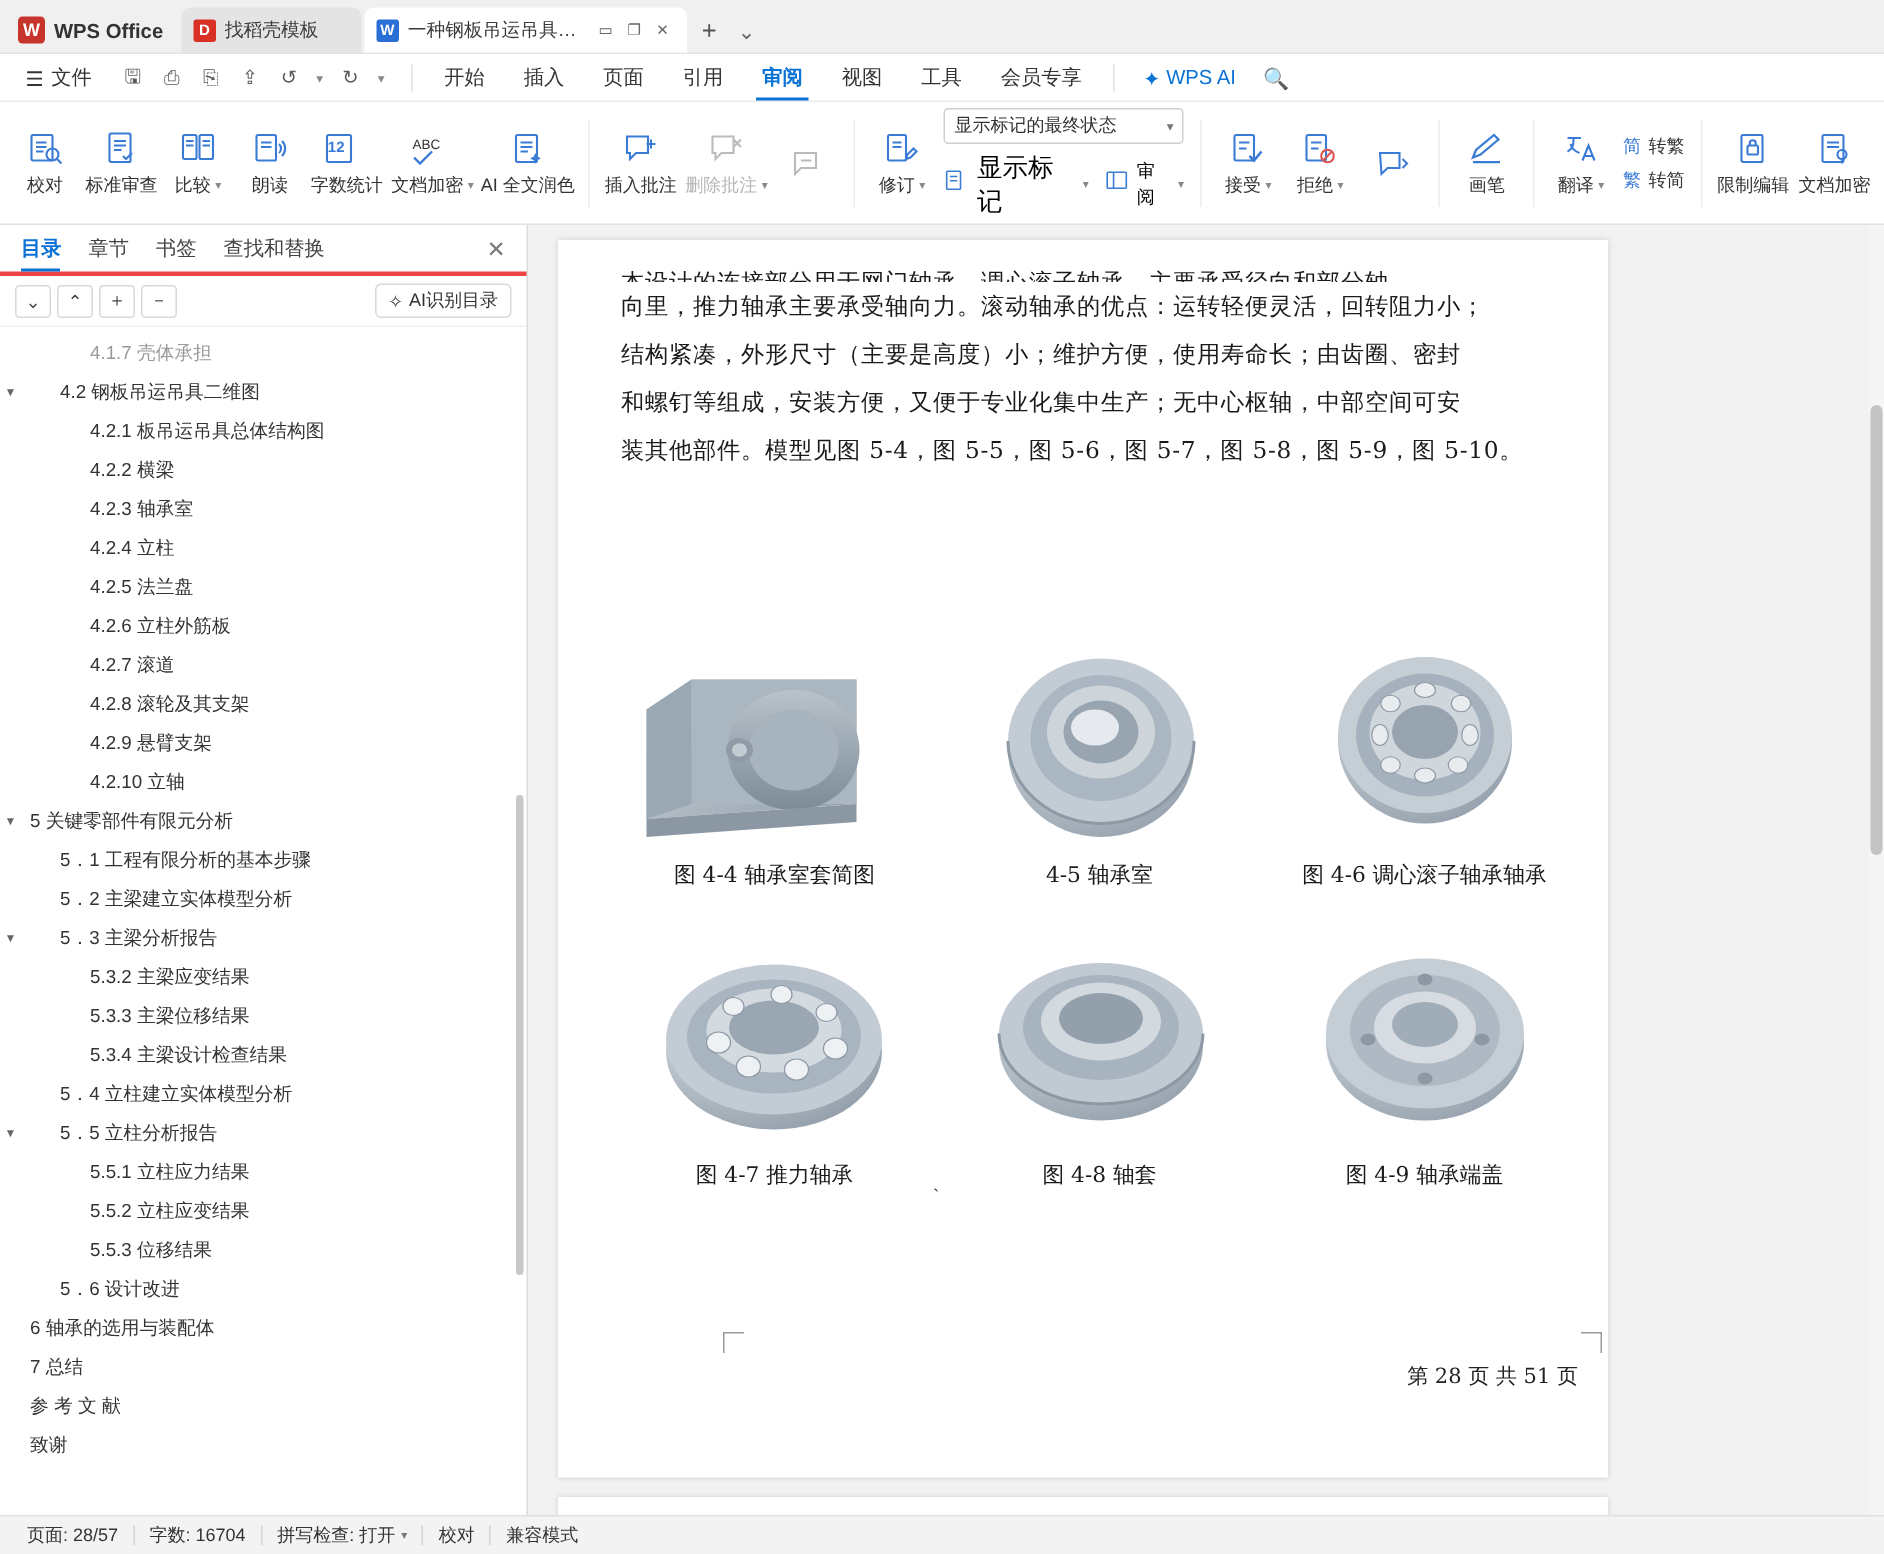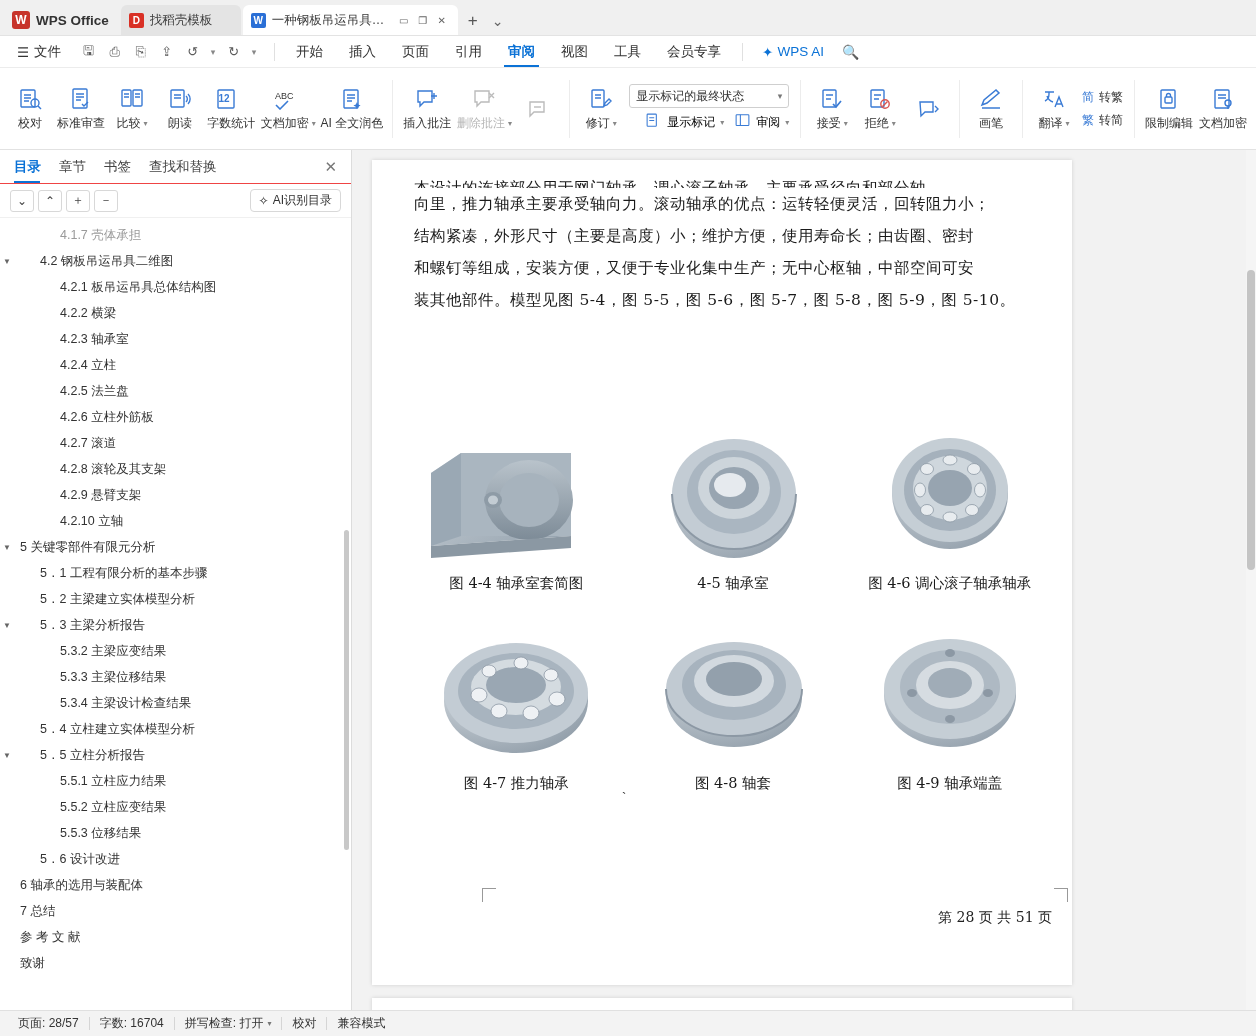--- a/index.html
+++ b/index.html
@@ -127,21 +127,21 @@
   
   .workspace { position: relative; height: 906px; display: flex; background: #f2f2f2; }
 
   
   .sidebar {
     width: 352px; background: #fff; border-right: 1px solid #dcdcdc;
     display: flex; flex-direction: column; position: relative;
   }
   .sb-tabs {
     height: 34px; display: flex; align-items: center; gap: 18px;
-    padding: 0 14px; font-size: 13.5px; color: #444; border-bottom: 1px solid #ef4444;
+    padding: 0 14px; font-size: 13.5px; color: #444; border-bottom: 3px solid #ef4444;
     position: relative;
   }
   .sb-tab.active { color: #0b72d6; font-weight: bold; }
   .sb-tab.active::after {
     content: ""; position: absolute; bottom: 0; height: 2px; width: 26px;
     background: #0b72d6; left: 14px;
   }
   .sb-close { margin-left: auto; font-size: 15px; color: #777; }
   .sb-tools {
     height: 34px; display: flex; align-items: center; gap: 4px; padding: 0 10px;
@@ -438,21 +438,21 @@
         <span style="font-size:9px;color:#777;">▾</span>
       </div>
       <div style="display:flex;gap:10px;align-items:center;">
         <div class="row" style="display:flex;align-items:center;gap:5px;">
           <span>
             <svg width="17" height="17" viewBox="0 0 24 24" fill="none" stroke="#3a7bd5" stroke-width="1.5">
               <rect x="3" y="3" width="13" height="17" rx="1"></rect>
                 <path d="M6 8h7M6 12h7"></path>
             </svg>
           </span>
-          <span style="font-size:12px;">显示标记</span>
+          <span style="font-size:17px;">显示标记</span>
           <span style="font-size:8px;color:#888;">▾</span>
         </div>
         <div class="row" style="display:flex;align-items:center;gap:5px;">
           <span>
             <svg width="17" height="17" viewBox="0 0 24 24" fill="none" stroke="#3a7bd5" stroke-width="1.5">
               <rect x="3" y="4" width="18" height="15" rx="1"></rect>
                 <path d="M9 4v15"></path>
             </svg>
           </span>
           <span style="font-size:12px;">审阅</span>

